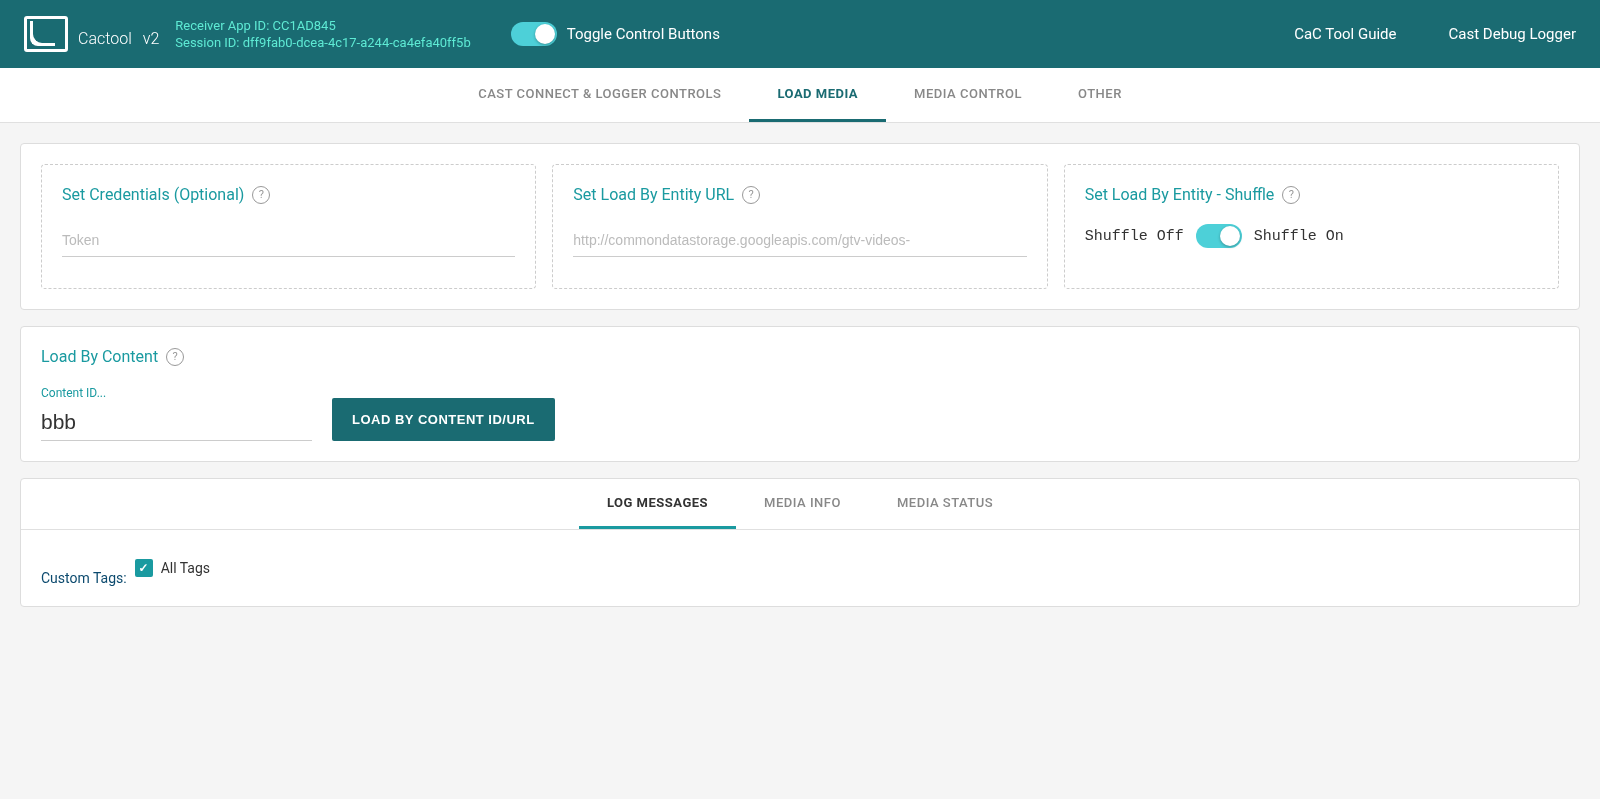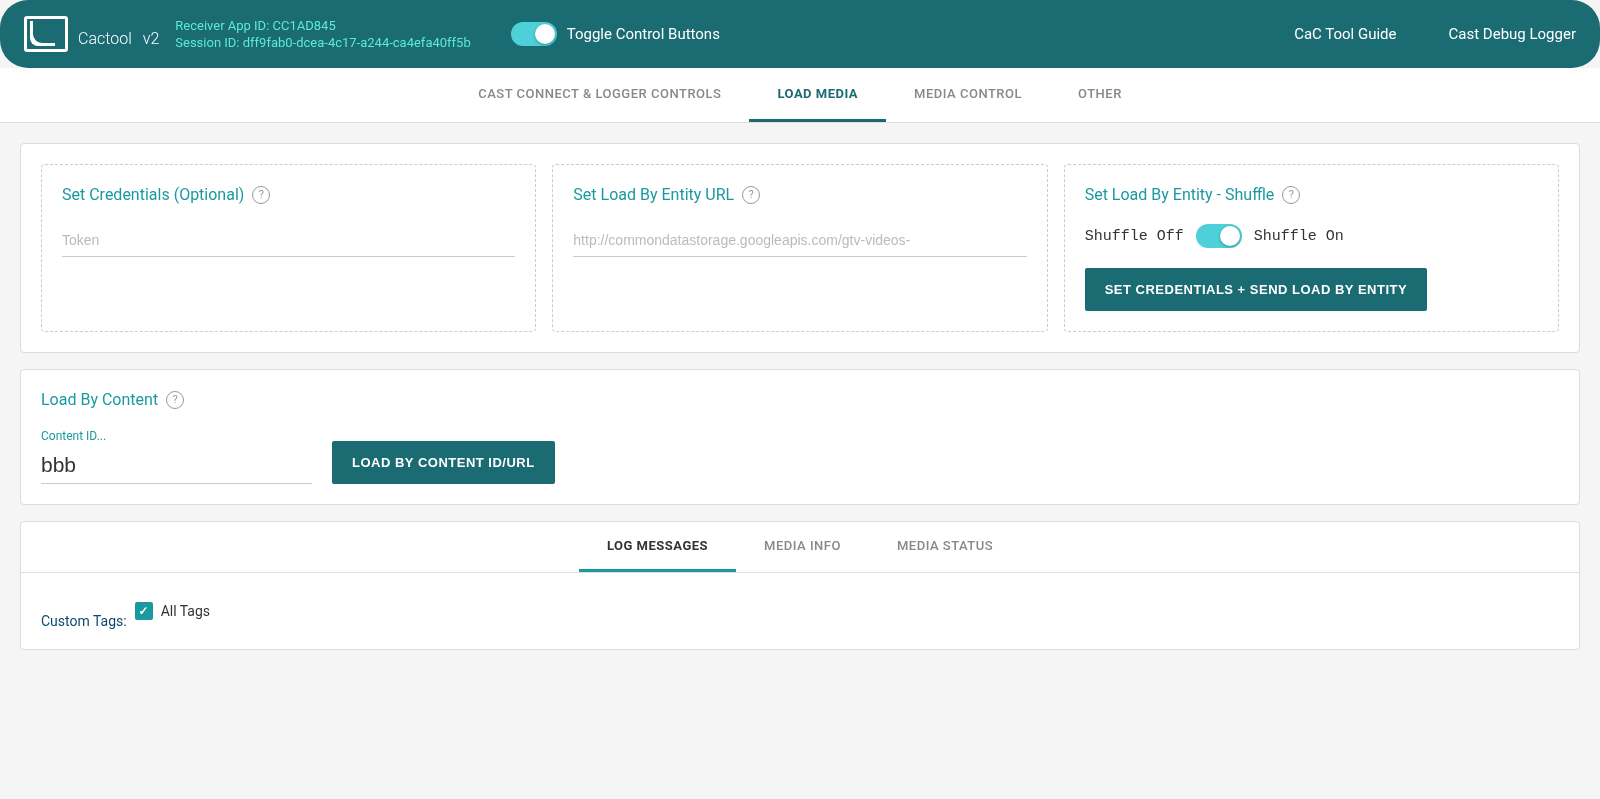--- a/index.html
+++ b/index.html
@@ -7,21 +7,20 @@
 
     
     .header {
       background: #1a6b72;
       color: white;
       display: flex;
       align-items: center;
       padding: 0 24px;
       height: 68px;
       gap: 16px;
-      border-radius: 28px;
     }
     .header-logo {
       display: flex;
       align-items: center;
       gap: 10px;
     }
     .header-logo-text {
       font-size: 28px;
       font-weight: 400;
       color: white;
@@ -404,21 +403,20 @@
         <span class="help-icon">?</span>
       </div>
       <div class="shuffle-row">
         <span>Shuffle Off</span>
         <label class="toggle-switch-sm">
 
           <span class="toggle-slider-sm"></span>
         </label>
         <span>Shuffle On</span>
       </div>
-      <button class="btn-primary">SET CREDENTIALS + SEND LOAD BY ENTITY</button>
     </div>
   </div>
 
   <div class="load-content-card">
     <div class="card-title">
       <span>Load By Content</span>
       <span class="help-icon">?</span>
     </div>
     <div class="load-content-inputs">
       <div class="input-group">

